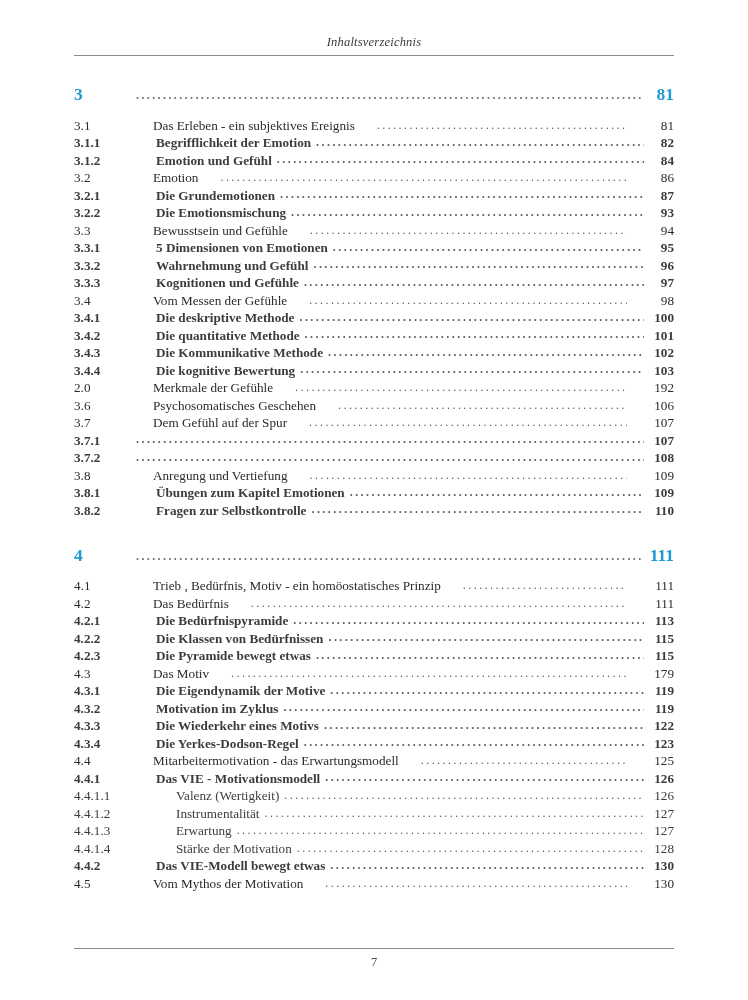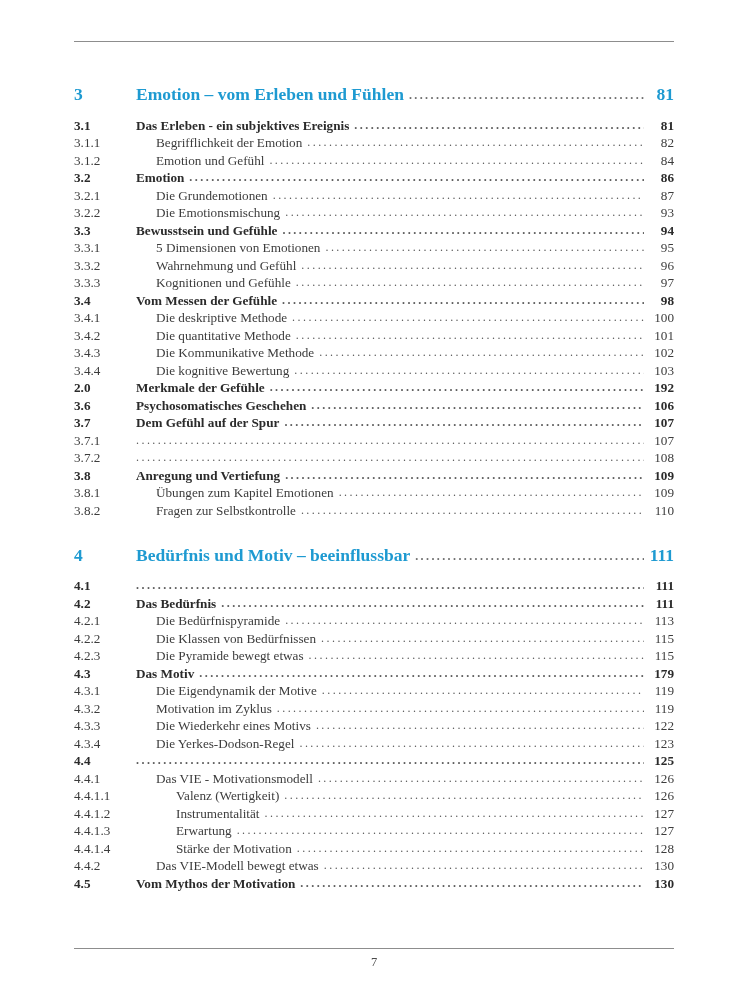--- a/index.html
+++ b/index.html
@@ -93,30 +93,32 @@
     font-weight: bold;
     font-size: 17.5px;
     margin-bottom: 15px;
   }
   .lvl1 .num { width: 62px; }
   .lvl1 .leader { color: #6e6e6e; font-size: 12px; letter-spacing: 2.4px; }
   .lvl1 .pageno { color: #1e9ad1; width: 30px; }
 
   
   .lvl2 {
+    font-weight: normal;
+    margin-bottom: 4.3px;
+    gap: 17px;
+  }
+  .lvl2 .title { padding-left: 0px; }
+
+  
+  .lvl3 {
     font-weight: bold;
     margin-bottom: 4.3px;
-  }
-  .lvl2 .title { padding-left: 0px; }
-
-  
-  .lvl3 {
-    font-weight: normal;
-    margin-bottom: 4.3px;
     color: #3c3c3c;
+    align-items: center;
   }
   .lvl3 .title { padding-left: 20px; }
 
   
   .lvl4 {
     font-weight: normal;
     margin-bottom: 4.3px;
     color: #3c3c3c;
     justify-content: center;
   }
@@ -142,27 +144,27 @@
     margin-top: 7px;
     line-height: 1;
   }
 </style>
 </head>
 <body>
 
 <div class="page">
 
   <div class="header-zone">
+    <div class="running-head">Inhaltsverzeichnis</div>
     <div class="rule"></div>
   </div>
 
   <div class="toc" id="toc-list">
       <div class="entry lvl1">
         <span class="num">3</span>
-        <span class="title">Emotion – vom Erleben und Fühlen</span>
         <span class="leader">...........................................................................................................................................</span>
         <span class="pageno">81</span>
       </div>
       <div class="entry lvl2">
         <span class="num">3.1</span>
         <span class="title">Das Erleben -  ein subjektives Ereignis</span>
         <span class="leader">...........................................................................................................................................</span>
         <span class="pageno">81</span>
       </div>
       <div class="entry lvl3">
@@ -290,26 +292,26 @@
         <span class="pageno">109</span>
       </div>
       <div class="entry lvl3">
         <span class="num">3.8.2</span>
         <span class="title">Fragen zur Selbstkontrolle</span>
         <span class="leader">...........................................................................................................................................</span>
         <span class="pageno">110</span>
       </div>
       <div class="entry lvl1 gap-before-chapter">
         <span class="num">4</span>
-        <span class="title">Bedürfnis und Motiv – beeinflussbar</span>
         <span class="leader">...........................................................................................................................................</span>
         <span class="pageno">111</span>
       </div>
       <div class="entry lvl2">
         <span class="num">4.1</span>
+        <span class="title">Trieb , Bedürfnis, Motiv - ein homöostatisches Prinzip</span>
         <span class="leader">...........................................................................................................................................</span>
         <span class="pageno">111</span>
       </div>
       <div class="entry lvl2">
         <span class="num">4.2</span>
         <span class="title">Das Bedürfnis</span>
         <span class="leader">...........................................................................................................................................</span>
         <span class="pageno">111</span>
       </div>
       <div class="entry lvl3">
@@ -355,20 +357,21 @@
         <span class="pageno">122</span>
       </div>
       <div class="entry lvl3">
         <span class="num">4.3.4</span>
         <span class="title">Die Yerkes-Dodson-Regel</span>
         <span class="leader">...........................................................................................................................................</span>
         <span class="pageno">123</span>
       </div>
       <div class="entry lvl2">
         <span class="num">4.4</span>
+        <span class="title">Mitarbeitermotivation -  das Erwartungsmodell</span>
         <span class="leader">...........................................................................................................................................</span>
         <span class="pageno">125</span>
       </div>
       <div class="entry lvl3">
         <span class="num">4.4.1</span>
         <span class="title">Das VIE -  Motivationsmodell</span>
         <span class="leader">...........................................................................................................................................</span>
         <span class="pageno">126</span>
       </div>
       <div class="entry lvl4">

